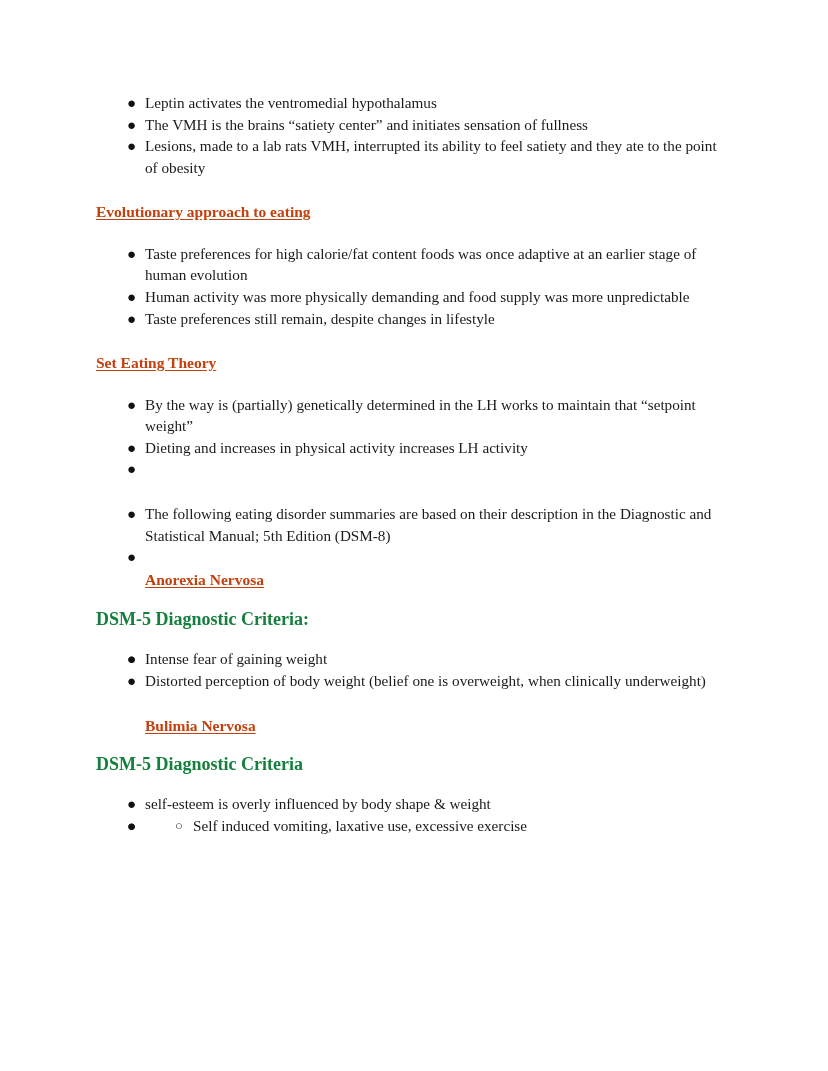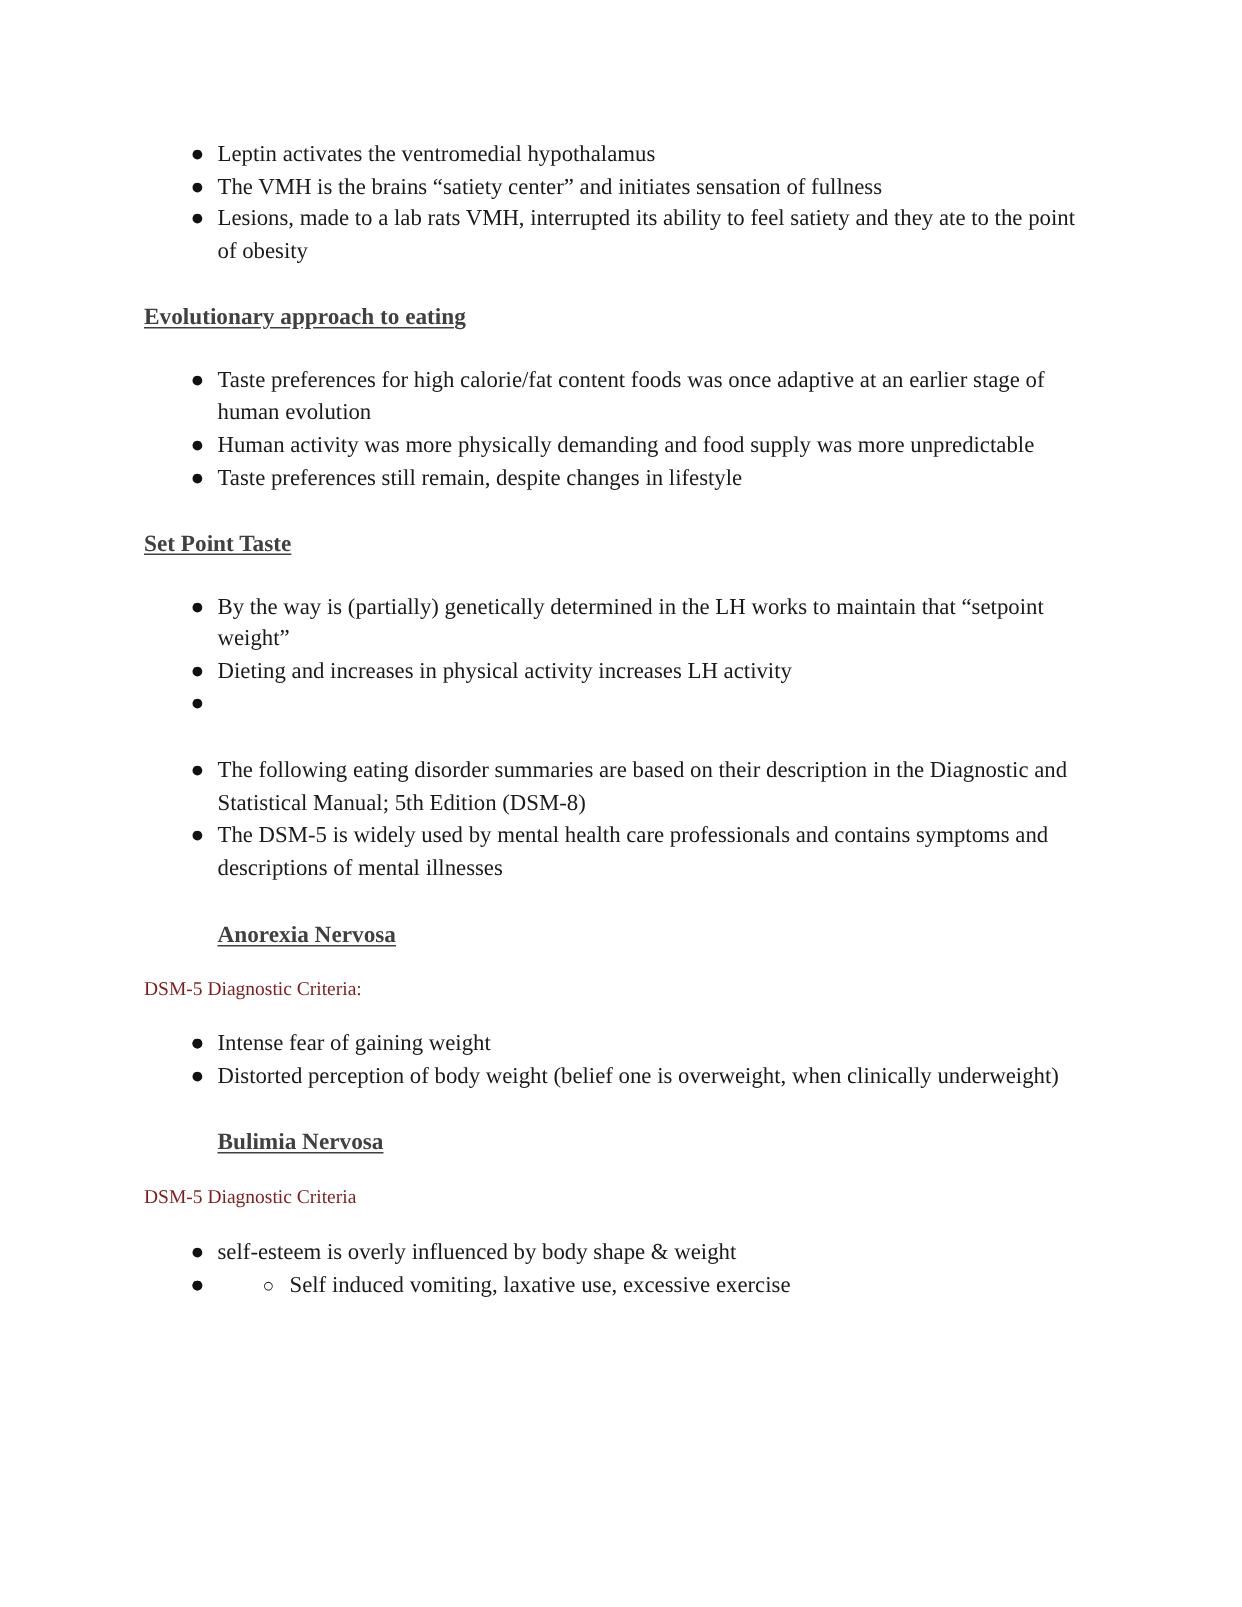--- a/index.html
+++ b/index.html
@@ -24,43 +24,43 @@
     position: absolute;
     left: 96px;
     top: 92px;
     width: 636px;
   }
 
   
   .heading {
     font-size: 15.5px;
     font-weight: bold;
-    color: #404040;
+    color: #c2410c;
     text-decoration: underline;
     text-underline-offset: 2px;
     line-height: 1.25;
     margin: 0;
     display: block;
   }
   .heading-wrap {
     margin: 0;
     padding: 0;
   }
   .heading-inline {
     display: inline;
   }
   .heading-indent {
     padding-left: 49px;
     font-family: Liberation Serif, serif;
   }
 
   .subheading {
-    font-size: 13px;
-    font-weight: normal;
-    color: #7f1d1d;
+    font-size: 18px;
+    font-weight: bold;
+    color: #15803d;
     line-height: 1.25;
     margin: 0;
   }
 
   
   ul.bullets {
     list-style: none;
     margin: 0;
     padding: 0;
   }
@@ -142,21 +142,21 @@
       </li>
       <li>
         <span class="bullet-mark">●</span>
         <span>Taste preferences still remain, despite changes in lifestyle</span>
       </li>
     </ul>
 
     <div class="gap-xl"></div>
 
     <div class="heading-wrap">
-      <span class="heading heading-inline">Set Point Taste</span>
+      <span class="heading heading-inline">Set Eating Theory</span>
     </div>
     <div class="gap-lg"></div>
     <ul class="bullets">
       <li>
         <span class="bullet-mark">●</span>
         <span>By the way is (partially) genetically determined in the LH works to maintain that “setpoint weight”</span>
       </li>
       <li>
         <span class="bullet-mark">●</span>
         <span>Dieting and increases in physical activity increases LH activity</span>
@@ -169,21 +169,20 @@
     <div class="gap-xl"></div>
 
     <div class="gap-lg"></div>
     <ul class="bullets">
       <li>
         <span class="bullet-mark">●</span>
         <span>The following eating disorder summaries are based on their description in the Diagnostic and Statistical Manual; 5th Edition (DSM-8)</span>
       </li>
       <li>
         <span class="bullet-mark">●</span>
-        <span>The DSM-5 is widely used by mental health care professionals and contains symptoms and descriptions of mental illnesses</span>
       </li>
     </ul>
 
     <div class="gap-xl"></div>
 
     <div class="heading-wrap heading-indent">
       <span class="heading heading-inline">Anorexia Nervosa</span>
     </div>
     <div class="gap-md"></div>
     <div class="subheading">DSM-5 Diagnostic Criteria:</div>

